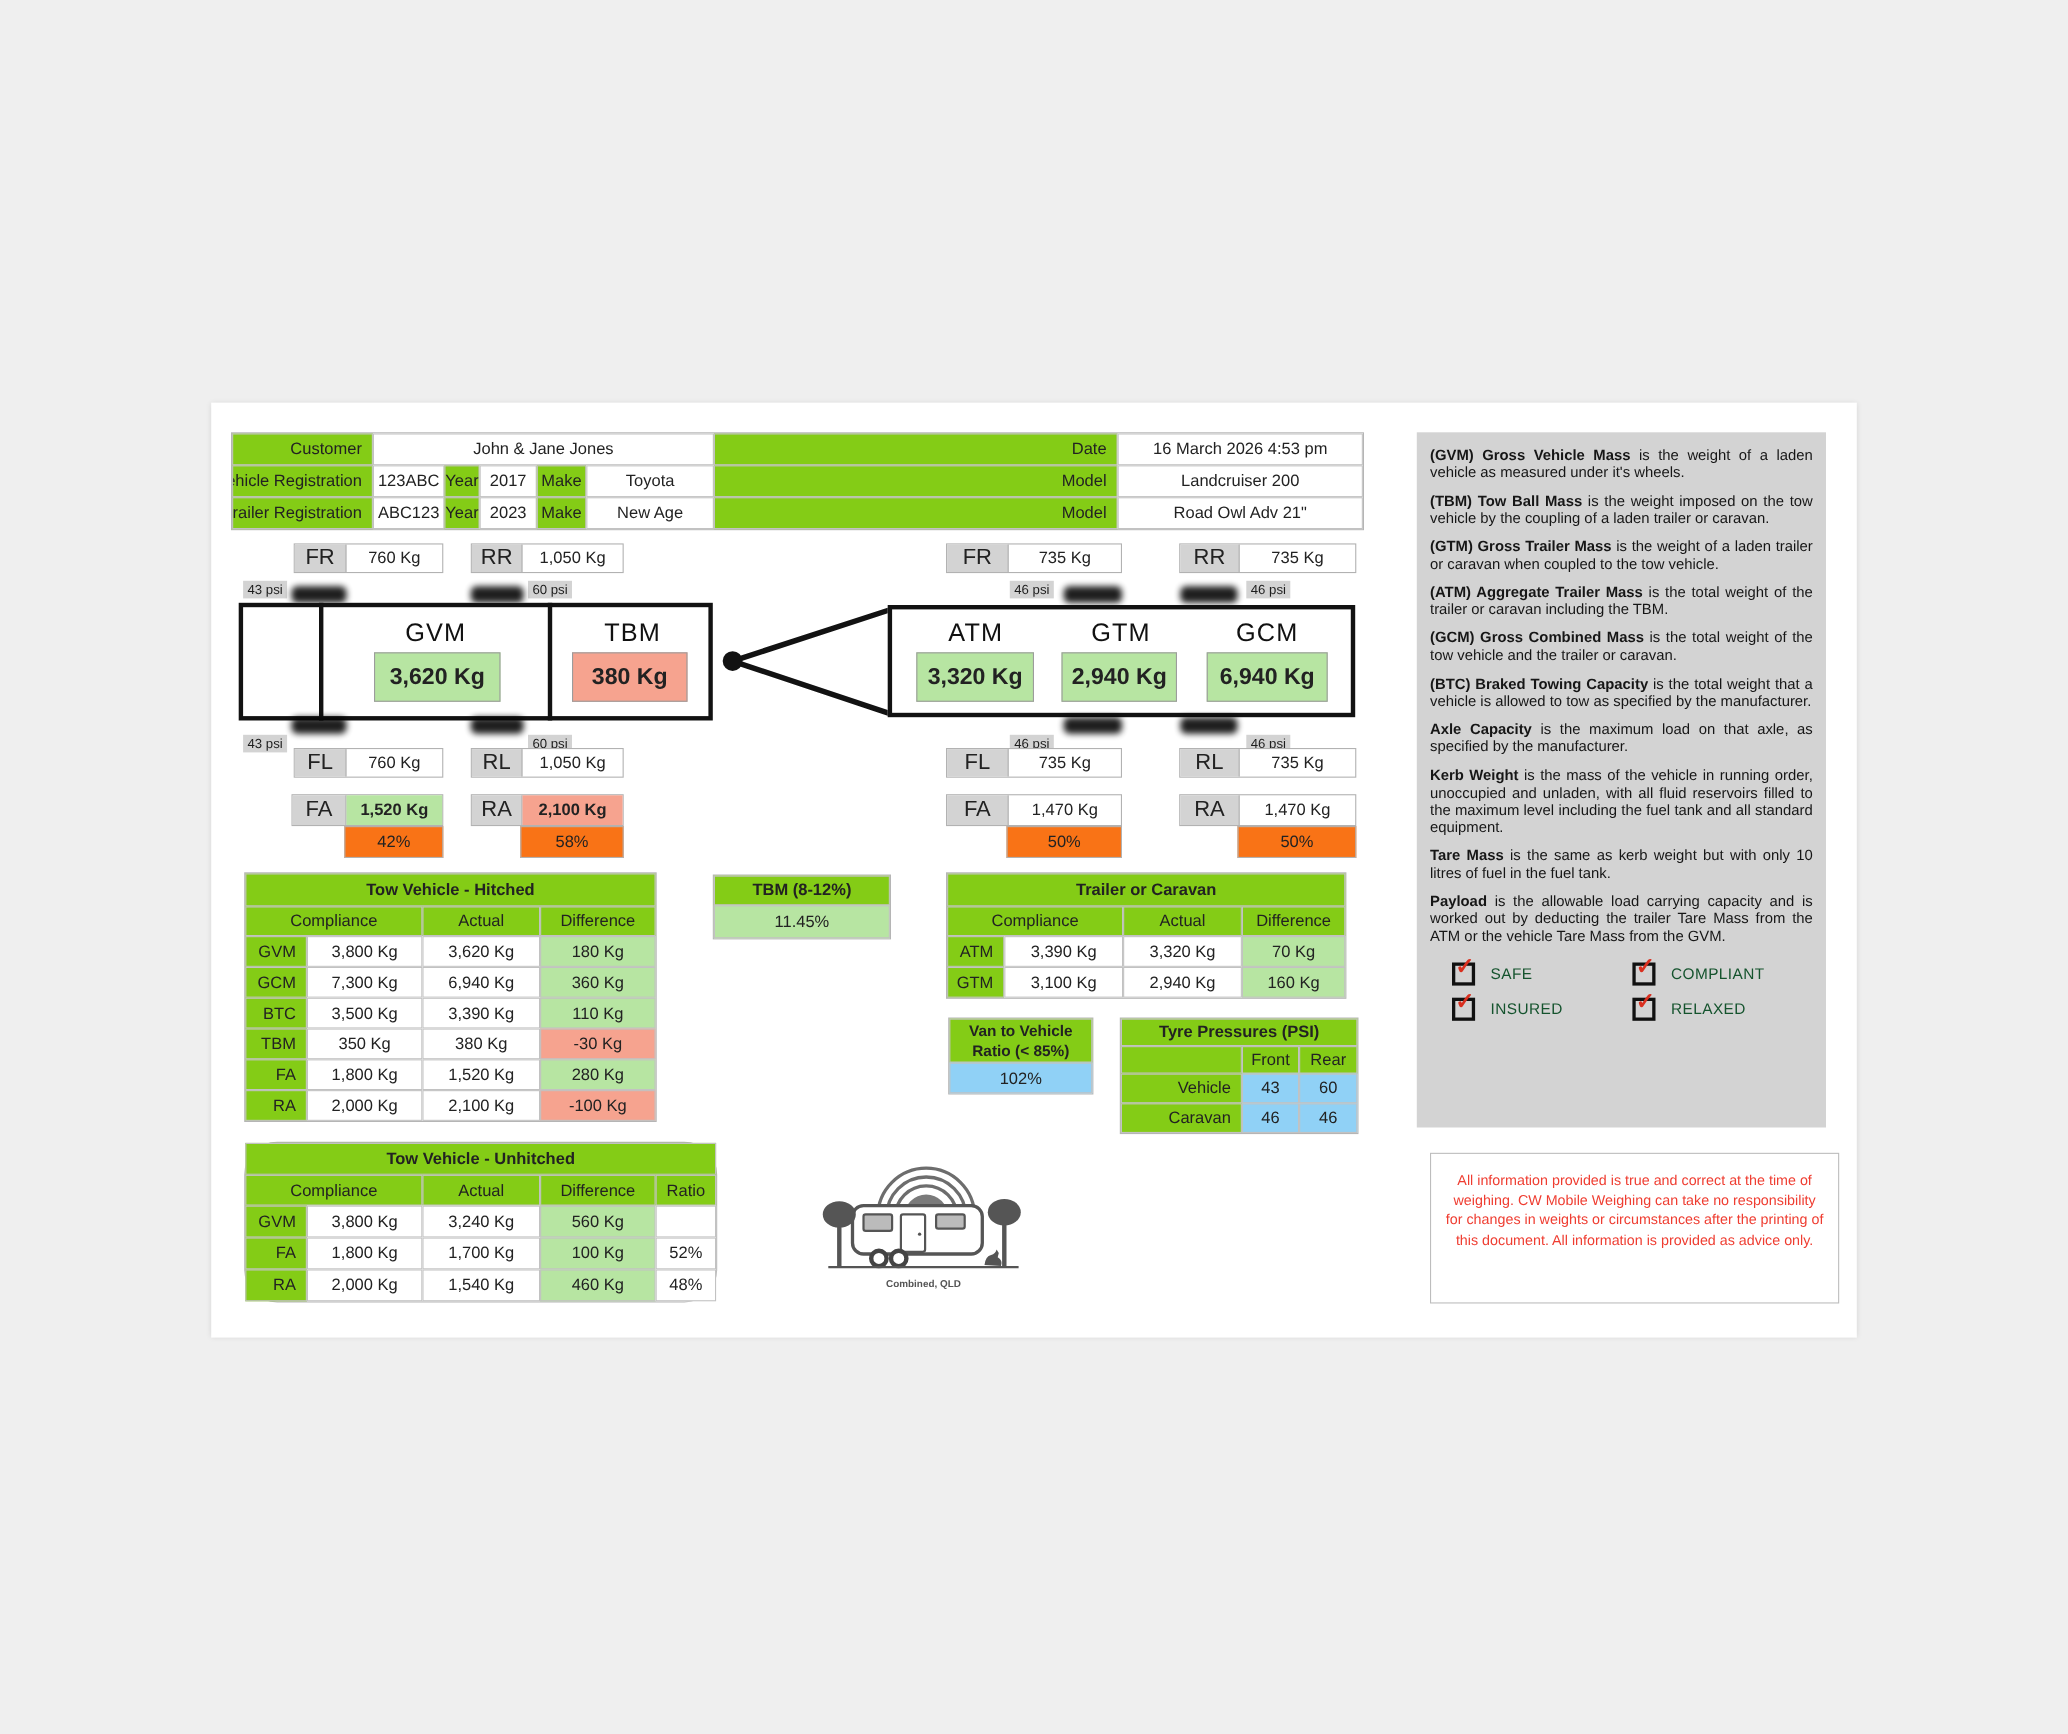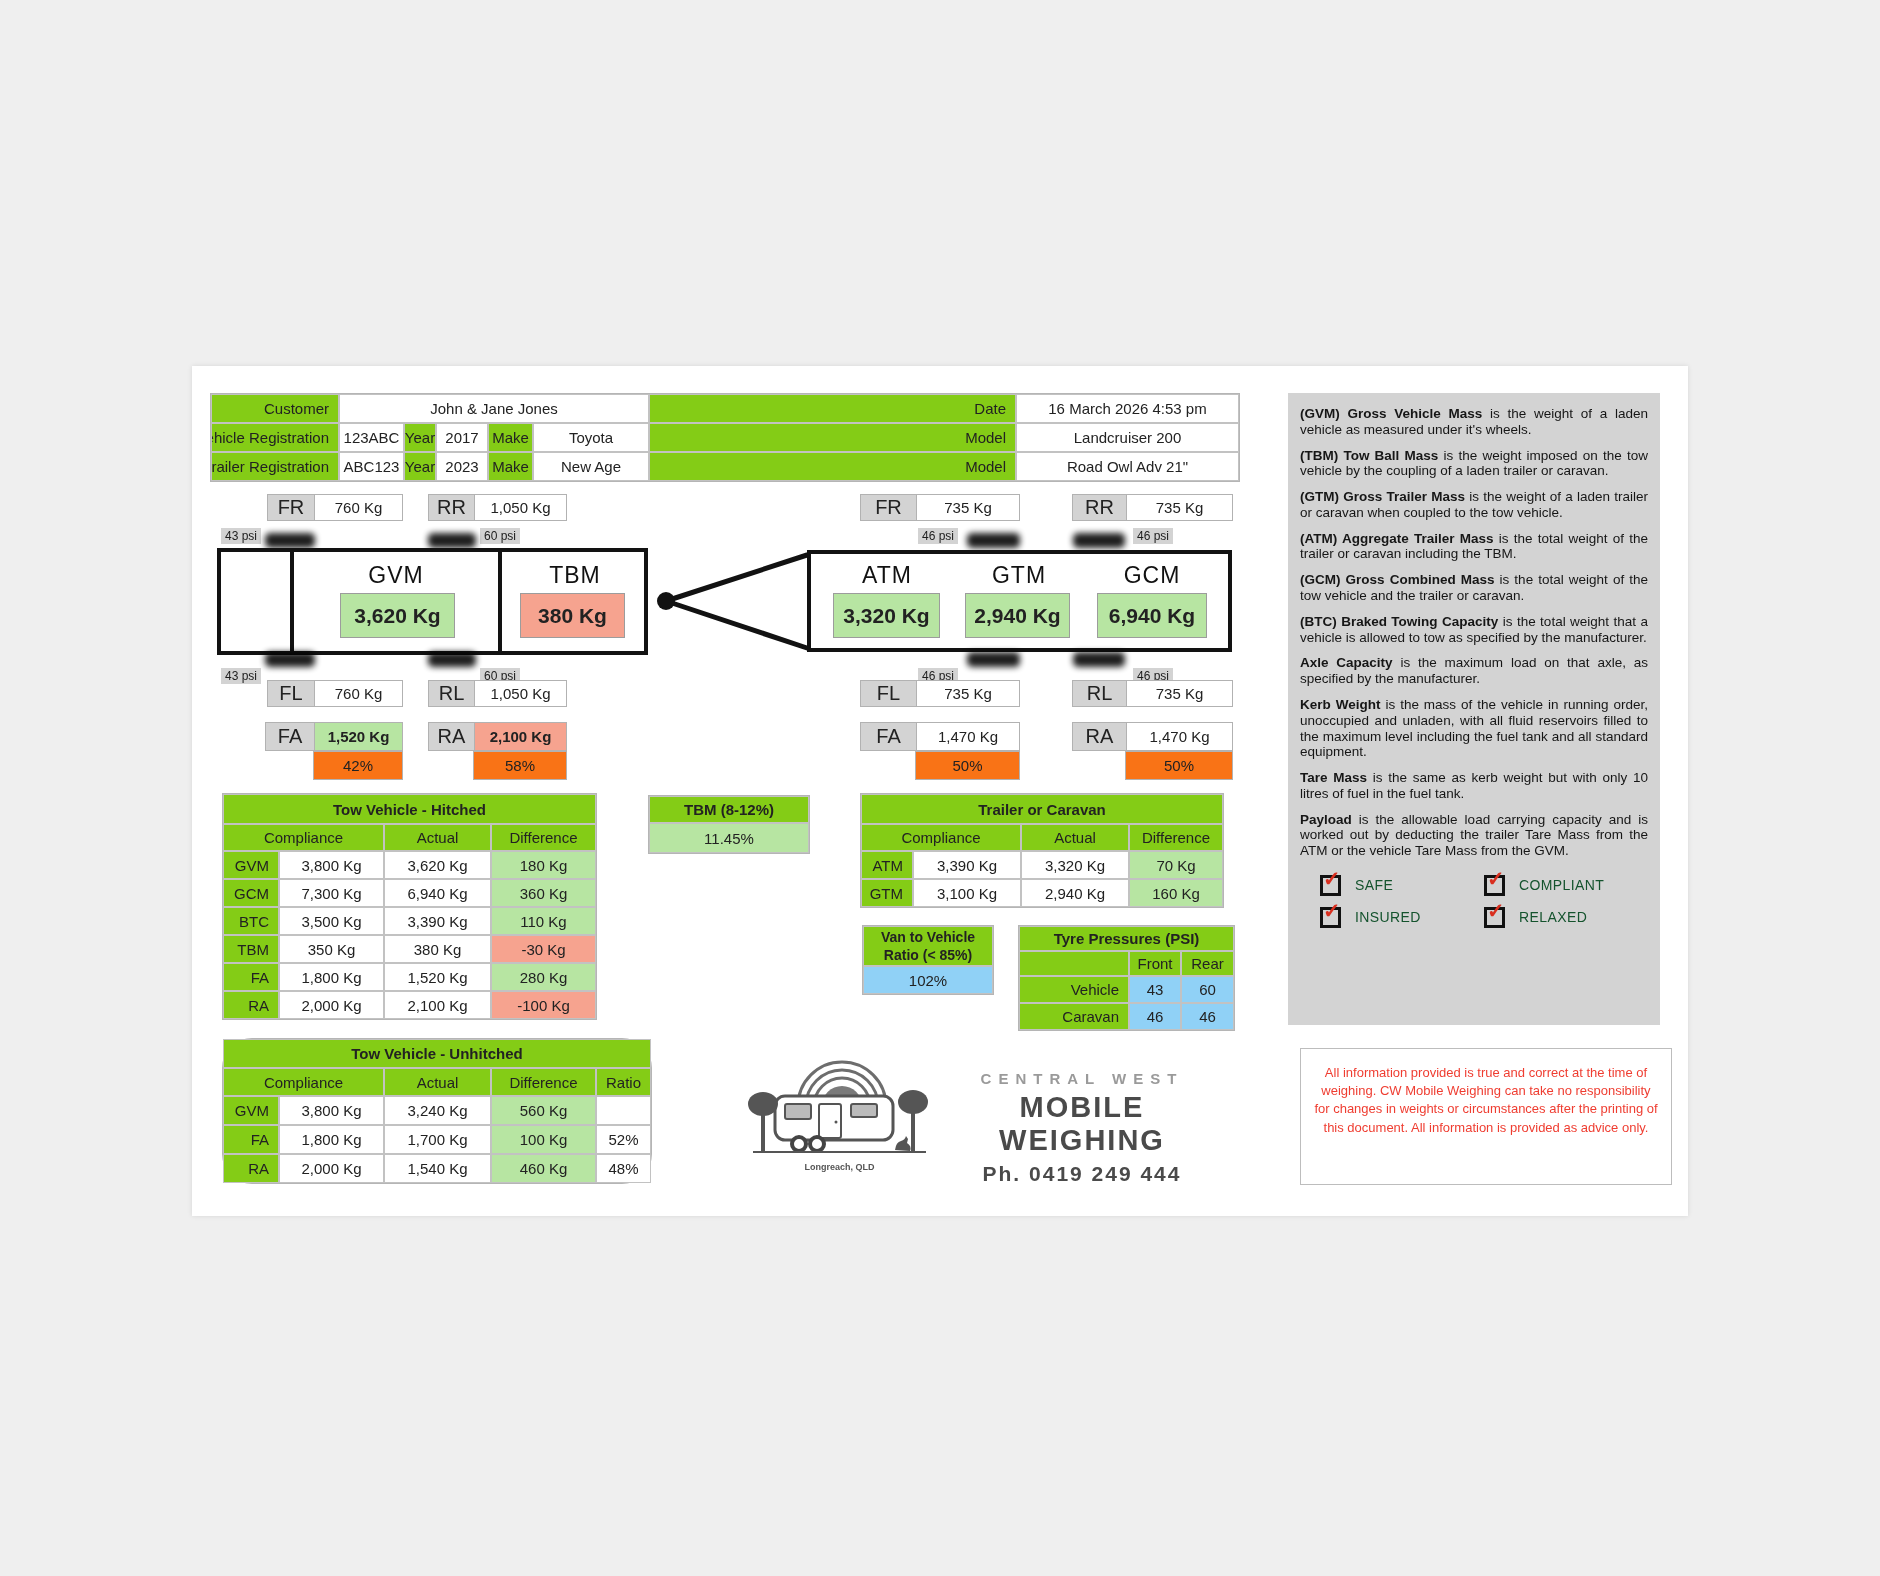--- a/index.html
+++ b/index.html
@@ -294,26 +294,21 @@
       <circle cx="89" cy="68" r="1.5" fill="#555"></circle>
       <circle cx="52" cy="90" r="7" fill="#ffffff" stroke="#444" stroke-width="4"></circle>
       <circle cx="70" cy="90" r="7" fill="#ffffff" stroke="#444" stroke-width="4"></circle>
       <line x1="6" y1="98" x2="179" y2="98" stroke="#555" stroke-width="2"></line>
       <rect x="14" y="58" width="4" height="40" fill="#555"></rect>
       <ellipse cx="16" cy="50" rx="15" ry="12" fill="#555"></ellipse>
       <rect x="164" y="56" width="4" height="42" fill="#555"></rect>
       <ellipse cx="166" cy="48" rx="15" ry="12" fill="#555"></ellipse>
       <path d="M148 96 q1 -8 6 -9 q4 -1 5 -5 l2 3 l-1 4 q5 3 3 8 Z" fill="#555"></path>
     </svg>
-    <div class="loc">Longreach, QLD</div>
-    <div class="logo-text">
-      <div class="lt1">CENTRAL WEST</div>
-      <div class="lt2">MOBILE WEIGHING</div>
-      <div class="lt3">Ph. 0419 249 444</div>
-    </div>
+    <div class="loc">Combined, QLD</div>
 
     <div class="sidebar">
       <p><b>(GVM) Gross Vehicle Mass</b><span> is the weight of a laden vehicle as measured under it's wheels.</span></p>
       <p><b>(TBM) Tow Ball Mass</b><span> is the weight imposed on the tow vehicle by the coupling of a laden trailer or caravan.</span></p>
       <p><b>(GTM) Gross Trailer Mass</b><span> is the weight of a laden trailer or caravan when coupled to the tow vehicle.</span></p>
       <p><b>(ATM) Aggregate Trailer Mass</b><span> is the total weight of the trailer or caravan including the TBM.</span></p>
       <p><b>(GCM) Gross Combined Mass</b><span> is the total weight of the tow vehicle and the trailer or caravan.</span></p>
       <p><b>(BTC) Braked Towing Capacity</b><span> is the total weight that a vehicle is allowed to tow as specified by the manufacturer.</span></p>
       <p><b>Axle Capacity</b><span> is the maximum load on that axle, as specified by the manufacturer.</span></p>
       <p><b>Kerb Weight</b><span> is the mass of the vehicle in running order, unoccupied and unladen, with all fluid reservoirs filled to the maximum level including the fuel tank and all standard equipment.</span></p>

